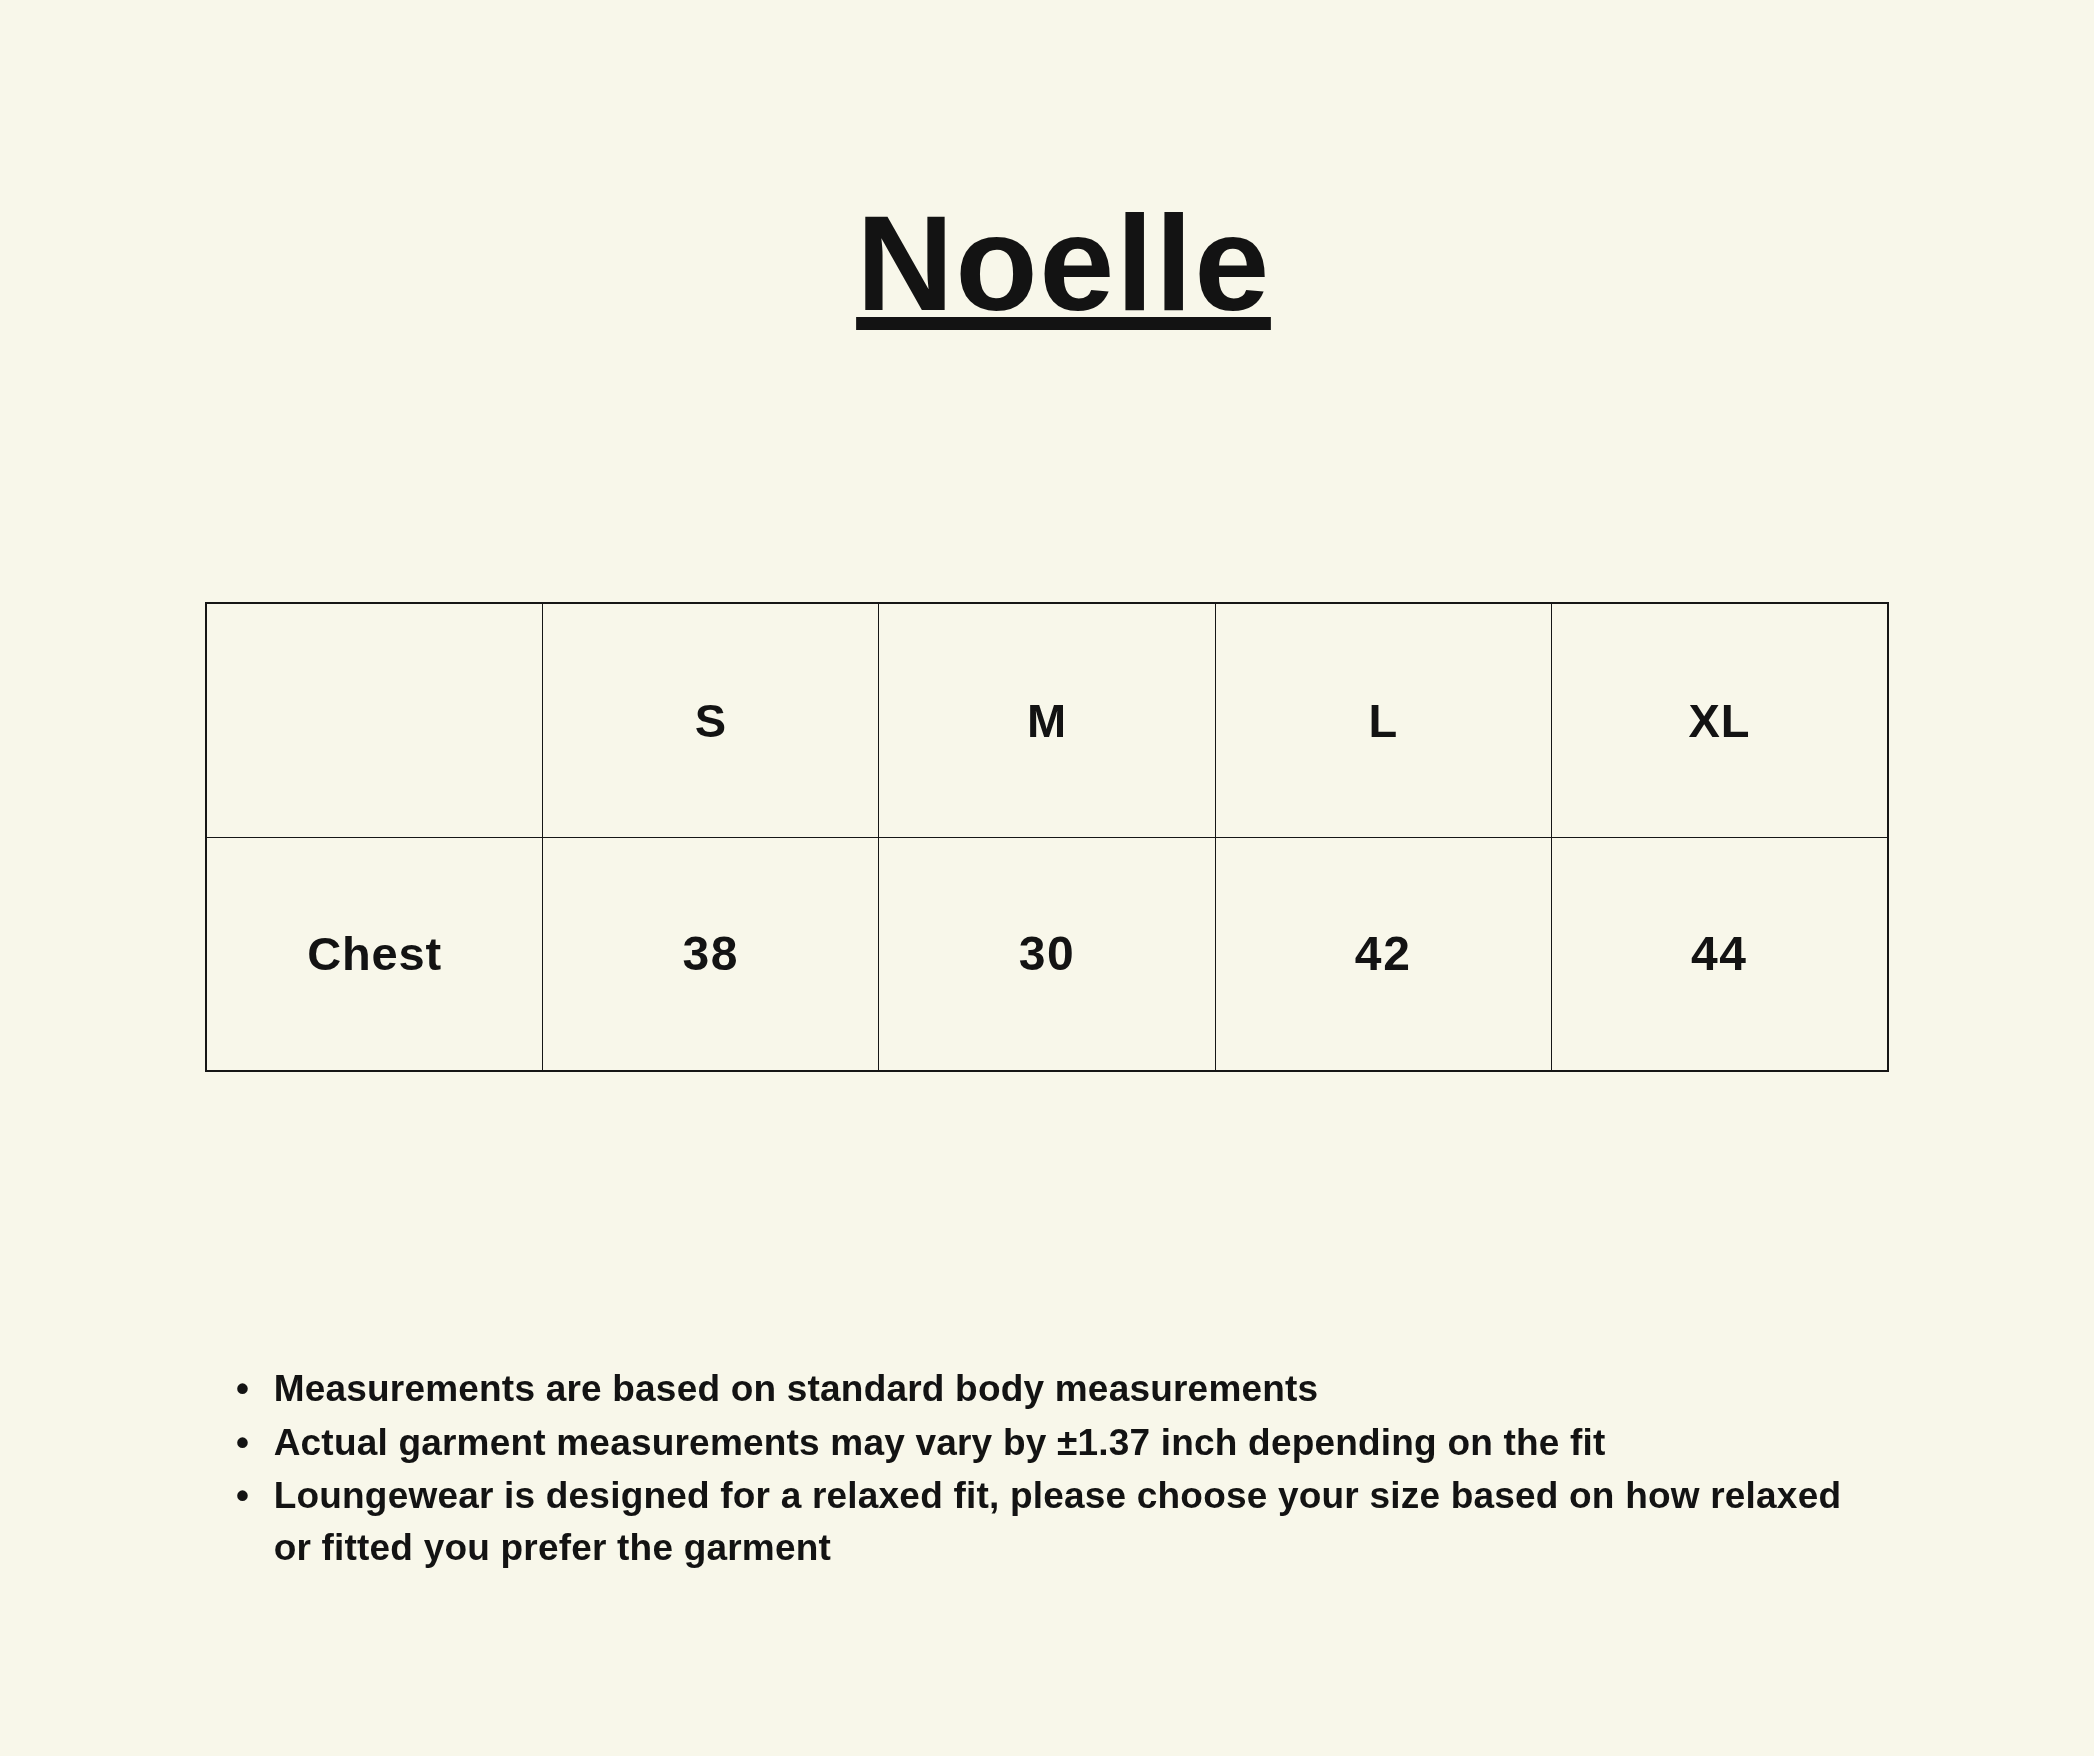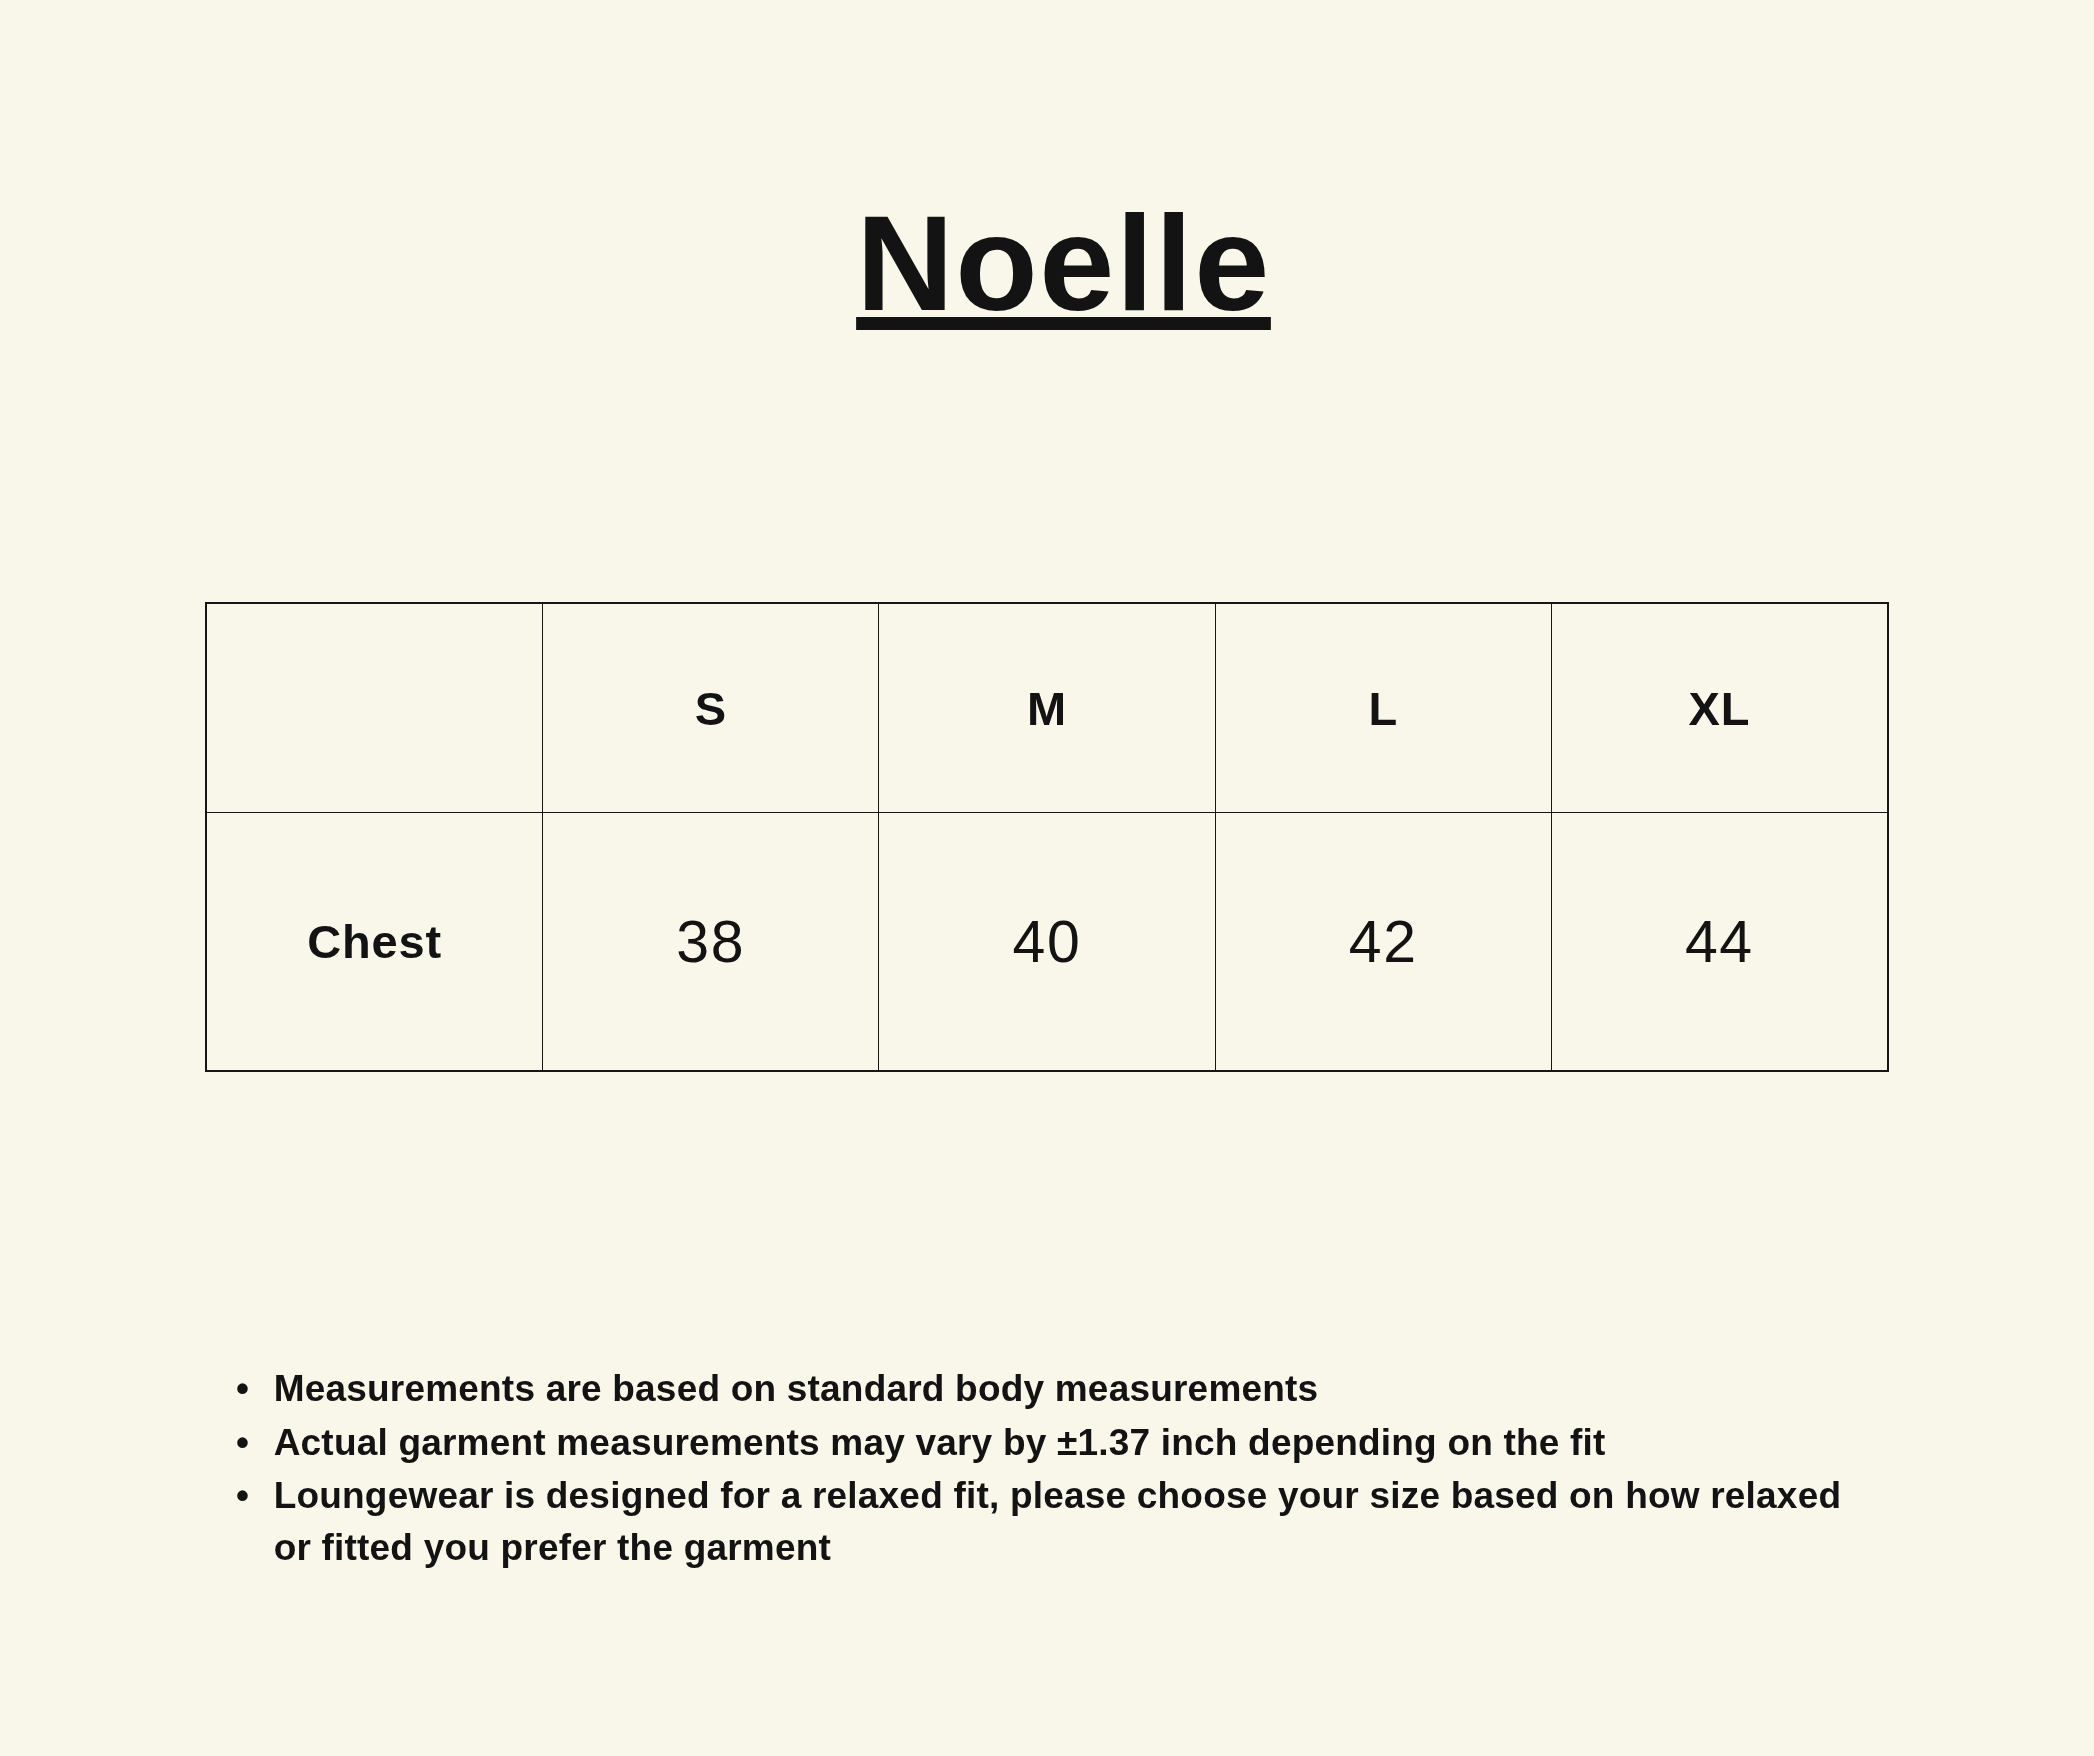--- a/index.html
+++ b/index.html
@@ -49,22 +49,22 @@
     vertical-align: middle;
     padding: 0;
     width: 20%;
   }
   table.size-chart th {
     font-size: 47px;
     font-weight: 700;
     letter-spacing: 0.8px;
   }
   table.size-chart td {
-    font-size: 59px;
-    font-weight: 400;
+    font-size: 48px;
+    font-weight: 700;
     letter-spacing: 1.6px;
   }
 
   
   ul.notes {
     position: absolute;
     left: 236px;
     top: 1363px;
     width: 1633px;
     margin: 0;
@@ -101,21 +101,21 @@
         <th></th>
         <th>S</th>
         <th>M</th>
         <th>L</th>
         <th>XL</th>
       </tr>
 
       <tr>
         <th>Chest</th>
         <td>38</td>
-        <td>40</td>
+        <td>30</td>
         <td>42</td>
         <td>44</td>
       </tr>
 
 
     </tbody>
   </table>
 
   <ul class="notes">
     <li>

